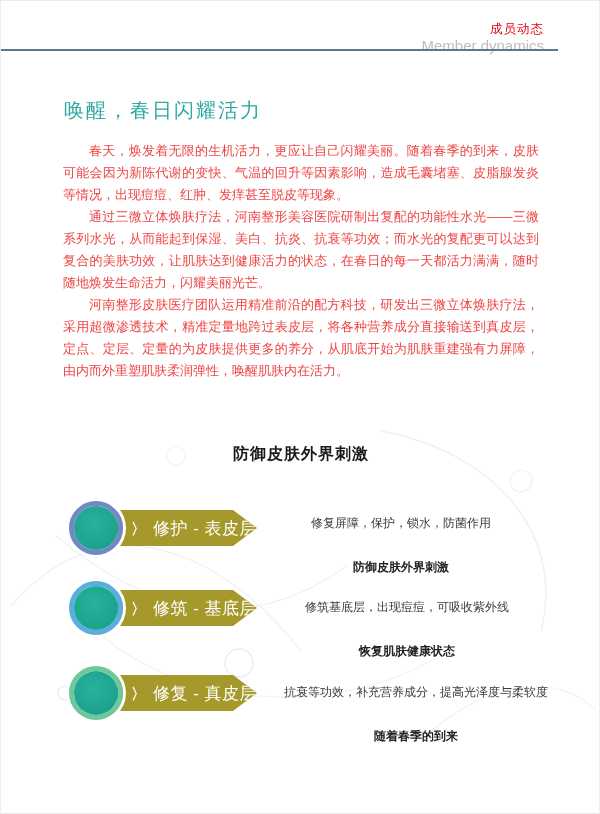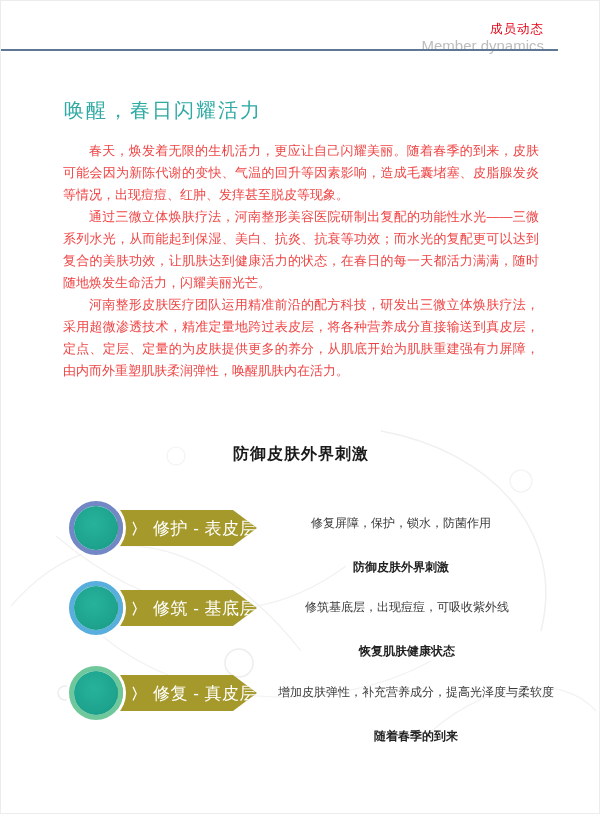--- a/index.html
+++ b/index.html
@@ -142,17 +142,17 @@
   </div>
 
   <div class="circle ring-3">
       <div class="inner"></div>
     </div>
   <div class="banner banner-3">
     <span class="chev">〉</span>
     <span class="lbl">修复 - 真皮层</span>
   </div>
   <div class="desc desc-3">
-    <div>增加皮肤弹性，补充营养成分，提高光泽度与柔软度</div>
+    <div>抗衰等功效，补充营养成分，提高光泽度与柔软度</div>
     <div class="b2">随着春季的到来</div>
   </div>
 
 </div>
 
 </body></html>

